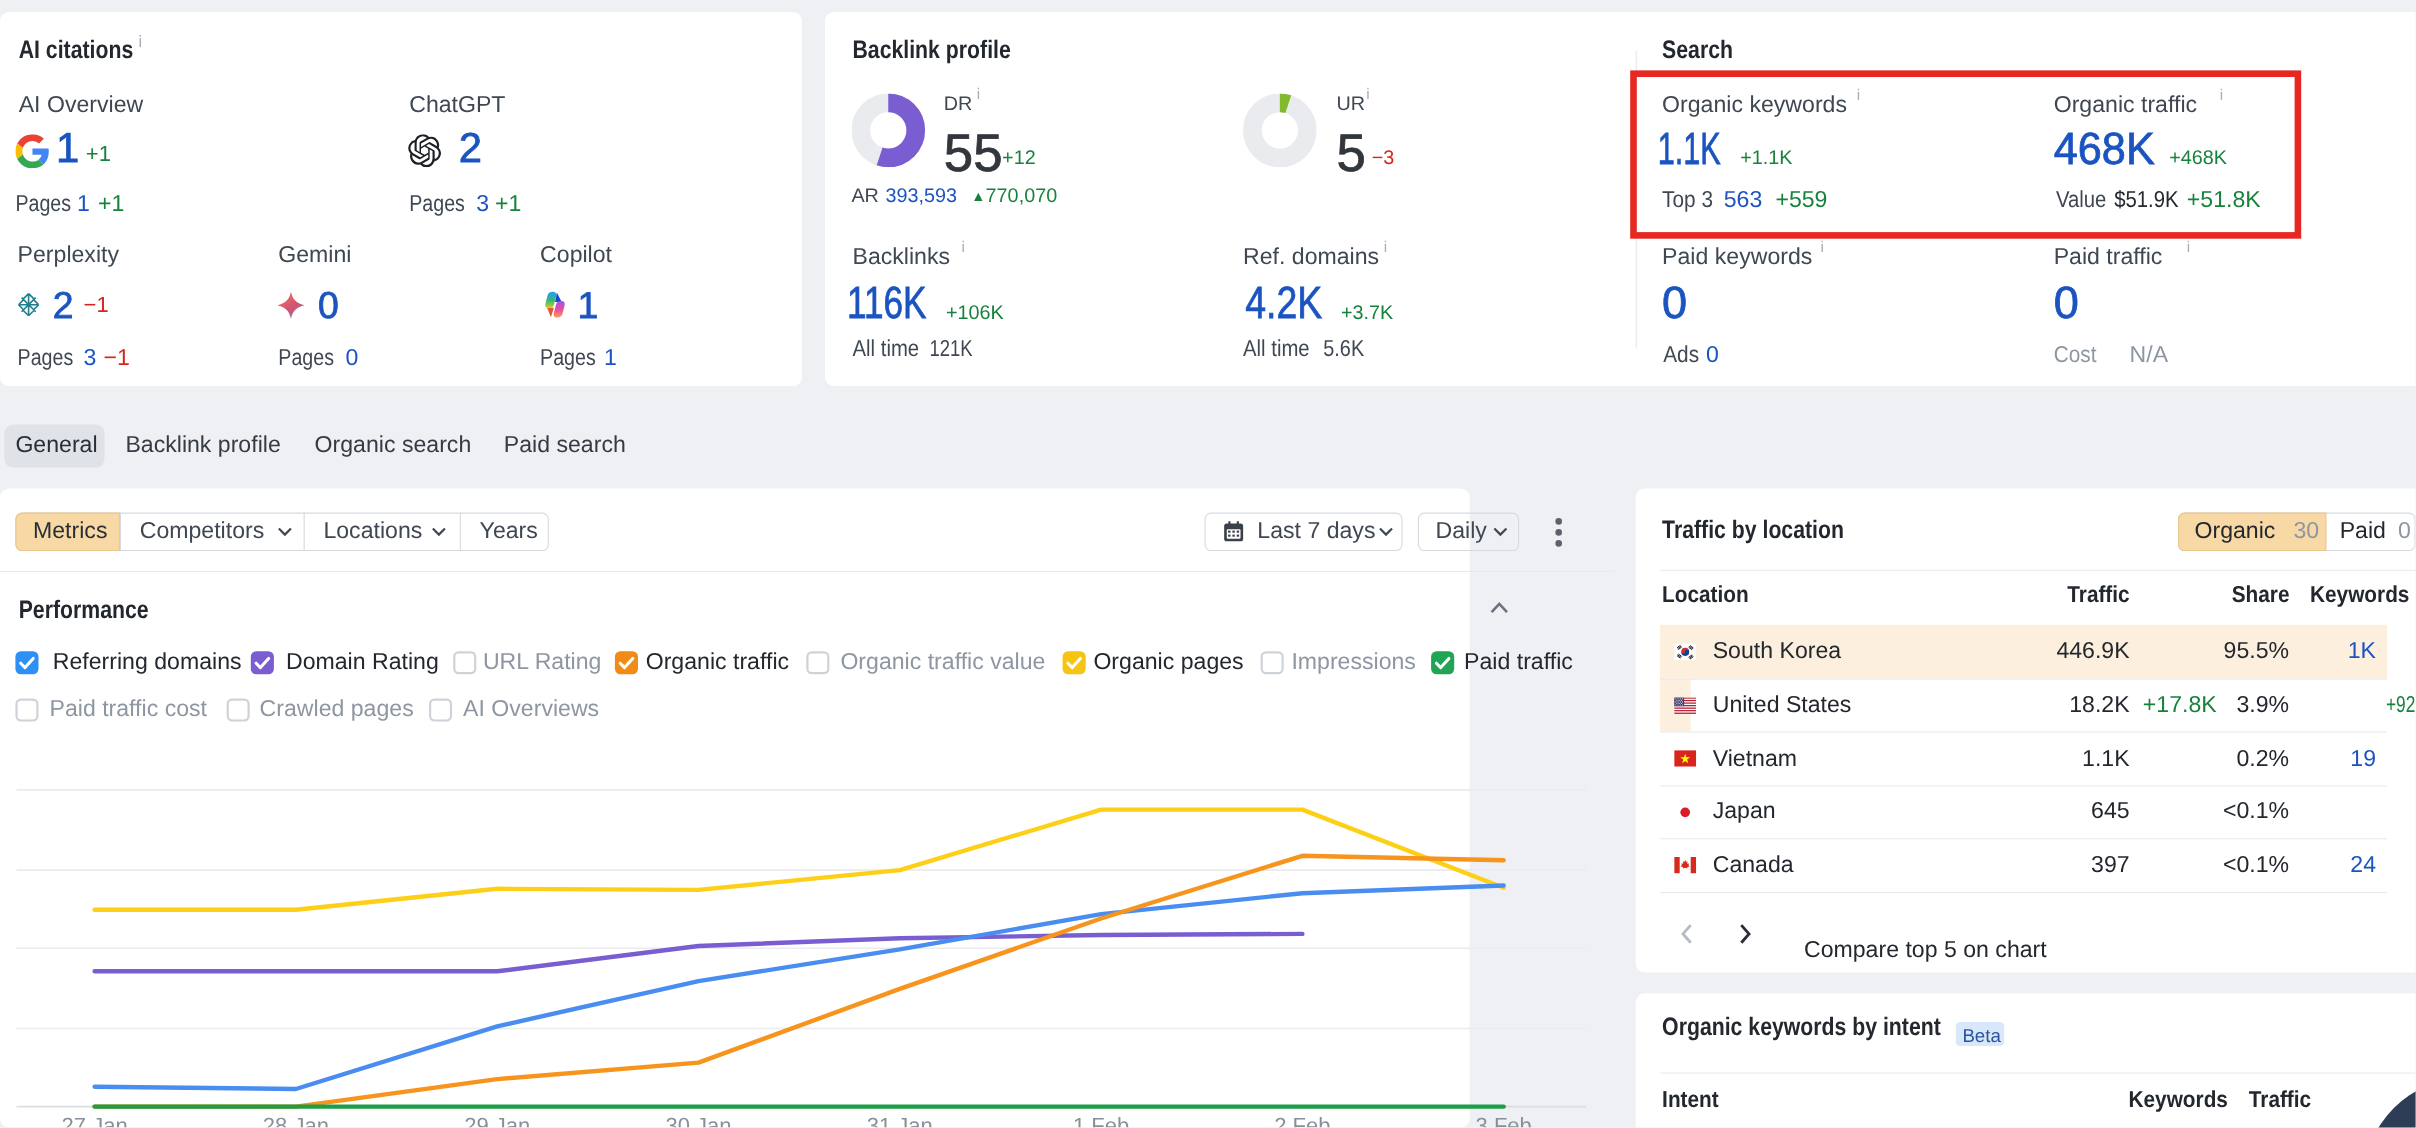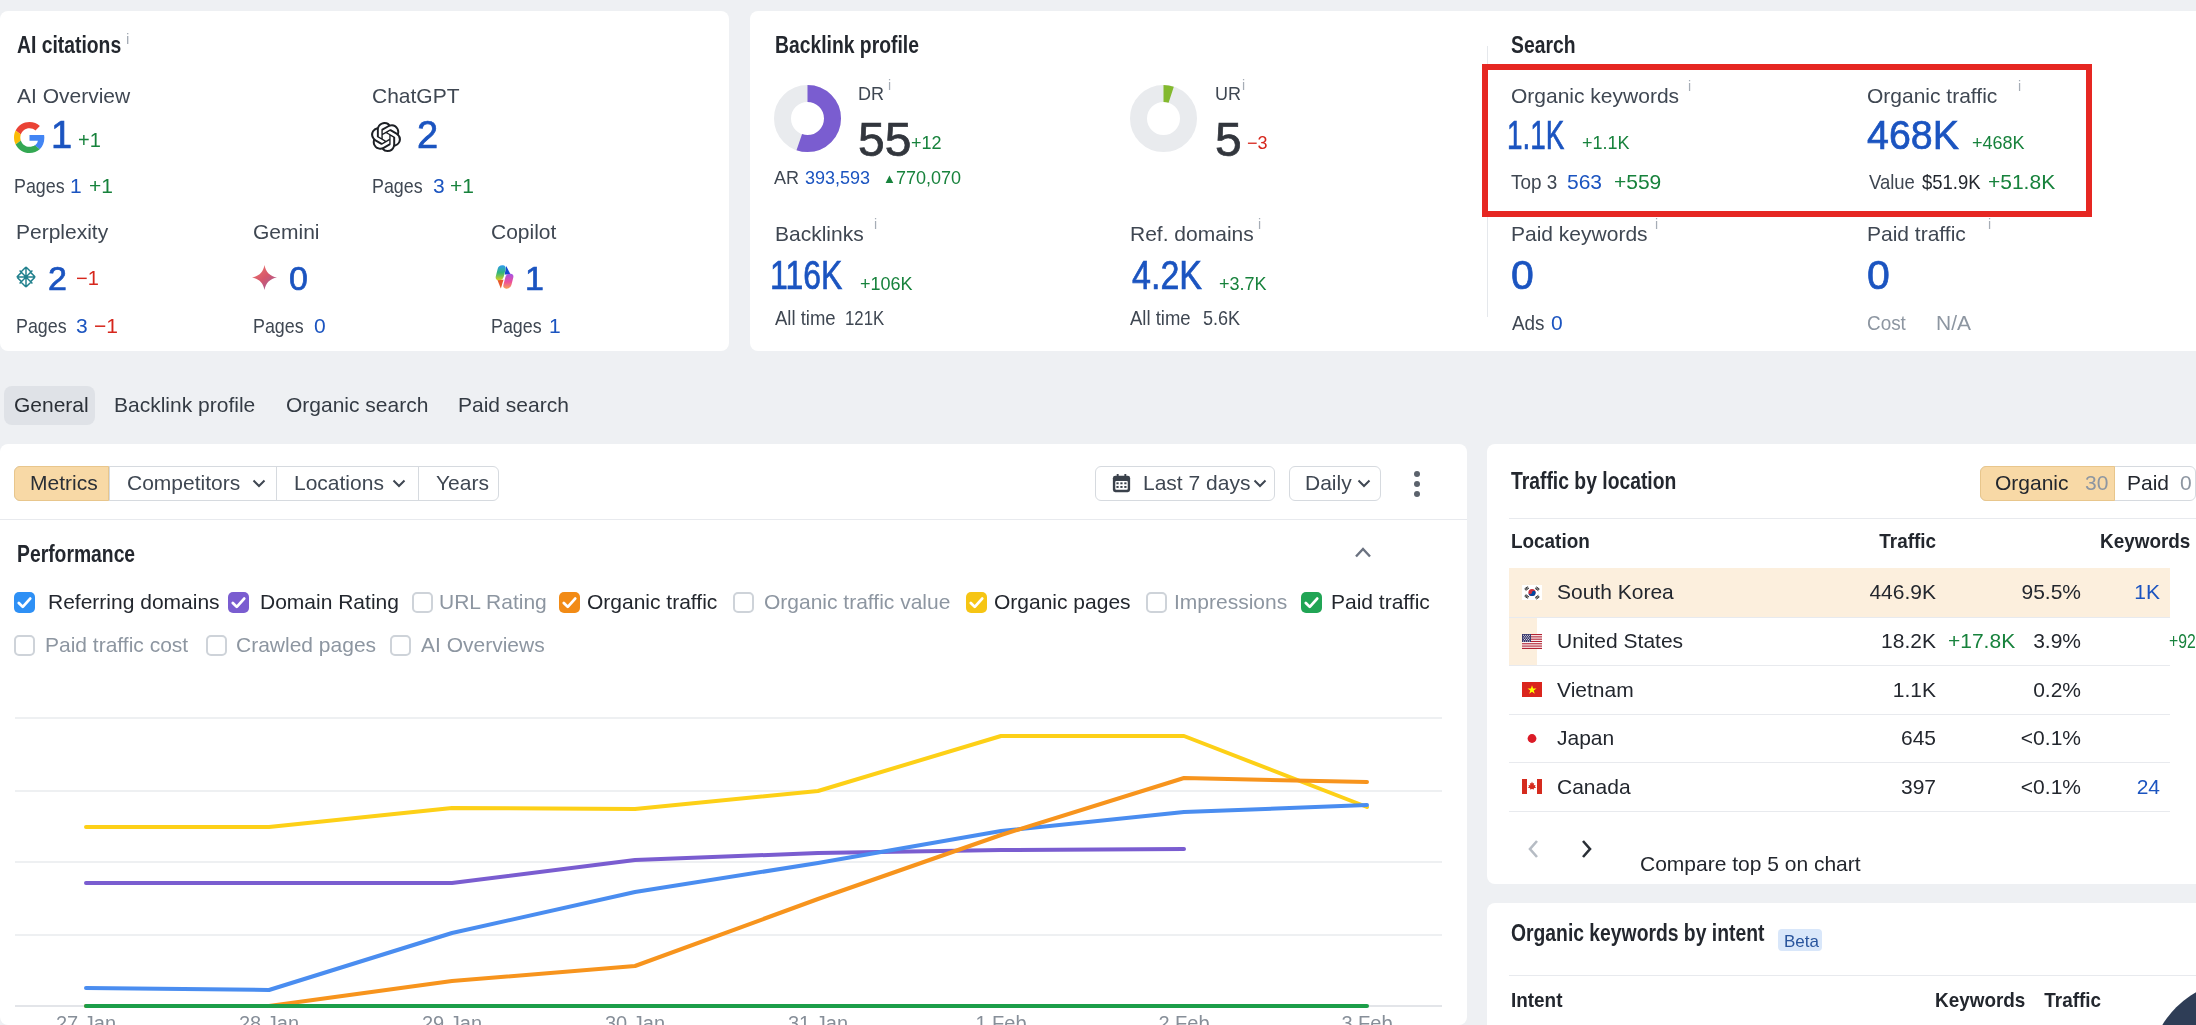--- a/index.html
+++ b/index.html
@@ -189,21 +189,21 @@
 </div>
 
 <div class="abs" style="left:1482px; top:64px; width:610px; height:153px; border:6px solid #e62722; z-index:50;"></div>
 
 <div class="abs" style="left:4px; top:386px; width:91px; height:39px; background:#dfe2e7; border-radius:8px;"></div>
 <div class="lbl" style="left:14px; top:394px; color:#2a2f36;">General</div>
 <div class="lbl" style="left:114px; top:394px; color:#343b44;">Backlink profile</div>
 <div class="lbl" style="left:286px; top:394px; color:#343b44;">Organic search</div>
 <div class="lbl" style="left:458px; top:394px; color:#343b44;">Paid search</div>
 
-<div class="card" style="left:0px; top:444px; width:1467px; height:581px;">
+<div class="card" style="left:0px; top:444px; width:1336px; height:581px;">
   <div class="abs" style="left:14px; top:22px; width:485px; height:35px; border:1px solid #d6dadf; border-radius:6px; background:#fff;"></div>
   <div class="abs" style="left:14px; top:22px; width:95px; height:35px; background:#f8d9a6; border-radius:6px 0 0 6px; border:1px solid #e8c68c;"></div>
   <div class="lbl" style="left:30px; top:28px; color:#2a2f36;">Metrics</div>
   <div class="abs" style="left:109px; top:22px; width:1px; height:35px; background:#d6dadf;"></div>
   <div class="lbl" style="left:127px; top:28px;">Competitors</div>
   <svg class="abs" style="left:252px; top:35px;" width="14" height="9" viewBox="0 0 14 9">
       <path d="M1.5 1.5 L7 7 L12.5 1.5" fill="none" stroke="#3f4752" stroke-width="2"></path>
     </svg>
   <div class="abs" style="left:276px; top:22px; width:1px; height:35px; background:#d6dadf;"></div>
   <div class="lbl" style="left:294px; top:28px;">Locations</div>
@@ -309,20 +309,21 @@
   <div class="abs" style="left:493px; top:22px; width:216px; height:35px; border:1px solid #d6dadf; border-radius:6px; background:#fff;"></div>
   <div class="abs" style="left:493px; top:22px; width:135px; height:35px; background:#f8d9a6; border-radius:6px 0 0 6px; border:1px solid #e8c68c;"></div>
   <div class="lbl dk" style="left:508px; top:28px;">Organic</div>
   <div class="lbl mut" style="left:598px; top:28px;">30</div>
   <div class="lbl dk" style="left:640px; top:28px;">Paid</div>
   <div class="lbl mut" style="left:693px; top:28px;">0</div>
 
   <div class="abs" style="left:22px; top:74px; width:687px; height:1px; background:#e8eaee;"></div>
   <div class="hb" style="left:24px; top:86px;"><span class="sqz">Location</span></div>
   <div class="cell dk" style="left:0px; top:86px; width:449px; font-weight:bold;"><span class="sqz" style="transform-origin:100% 50%;">Traffic</span></div>
+  <div class="cell dk" style="left:0px; top:86px; width:594px; font-weight:bold;"><span class="sqz" style="transform-origin:100% 50%;">Share</span></div>
   <div class="cell dk" style="left:0px; top:86px; width:703px; font-weight:bold;"><span class="sqz" style="transform-origin:100% 50%;">Keywords</span></div>
 
   <div class="abs" style="left:22px; top:124px; width:661px; height:49px; background:#fcefdd;"></div>
   <div class="abs" style="left:22px; top:173px; width:28px; height:48px; background:#fcefdd;"></div>
   <div class="abs" style="left:22px; top:172.5px; width:661px; height:1px; background:#e8eaee;"></div>
   <div class="abs" style="left:22px; top:221px; width:661px; height:1px; background:#e8eaee;"></div>
   <div class="abs" style="left:22px; top:270px; width:661px; height:1px; background:#e8eaee;"></div>
   <div class="abs" style="left:22px; top:318px; width:661px; height:1px; background:#e8eaee;"></div>
   <div class="abs" style="left:22px; top:367px; width:661px; height:1px; background:#e8eaee;"></div>
 
@@ -379,20 +380,21 @@
   <div class="lbl green" style="left:461px; top:186px;">+17.8K</div>
   <div class="cell dk" style="left:0px; top:186px; width:594px;">3.9%</div>
   <div class="lbl green" style="left:682px; top:186px;"><span class="sq" style="transform:scaleX(0.75);">+92</span></div>
   <div class="abs" style="left:35px; top:238px;"><svg width="20" height="15" viewBox="0 0 20 15">
         <rect width="20" height="15" fill="#da251d"></rect>
         <path d="M10 3.2 L11.07 6.5 L14.5 6.5 L11.72 8.53 L12.78 11.8 L10 9.78 L7.22 11.8 L8.28 8.53 L5.5 6.5 L8.93 6.5 Z" fill="#ffff00"></path>
       </svg></div>
   <div class="lbl dk" style="left:70px; top:235px;">Vietnam</div>
   <div class="cell dk" style="left:0px; top:235px; width:449px;">1.1K</div>
   <div class="cell dk" style="left:0px; top:235px; width:594px;">0.2%</div>
+  <div class="cell blue" style="left:0px; top:235px; width:673px;">19</div>
   <div class="abs" style="left:35px; top:287px;"><svg width="20" height="15" viewBox="0 0 20 15">
         <rect width="20" height="15" fill="#fff"></rect>
         <circle cx="10" cy="7.5" r="4.4" fill="#db1b27"></circle>
       </svg></div>
   <div class="lbl dk" style="left:70px; top:283px;">Japan</div>
   <div class="cell dk" style="left:0px; top:283px; width:449px;">645</div>
   <div class="cell dk" style="left:0px; top:283px; width:594px;">&lt;0.1%</div>
   <div class="abs" style="left:35px; top:335px;"><svg width="20" height="15" viewBox="0 0 20 15">
         <rect width="20" height="15" fill="#fff"></rect>
         <rect width="5" height="15" fill="#d52b1e"></rect>

